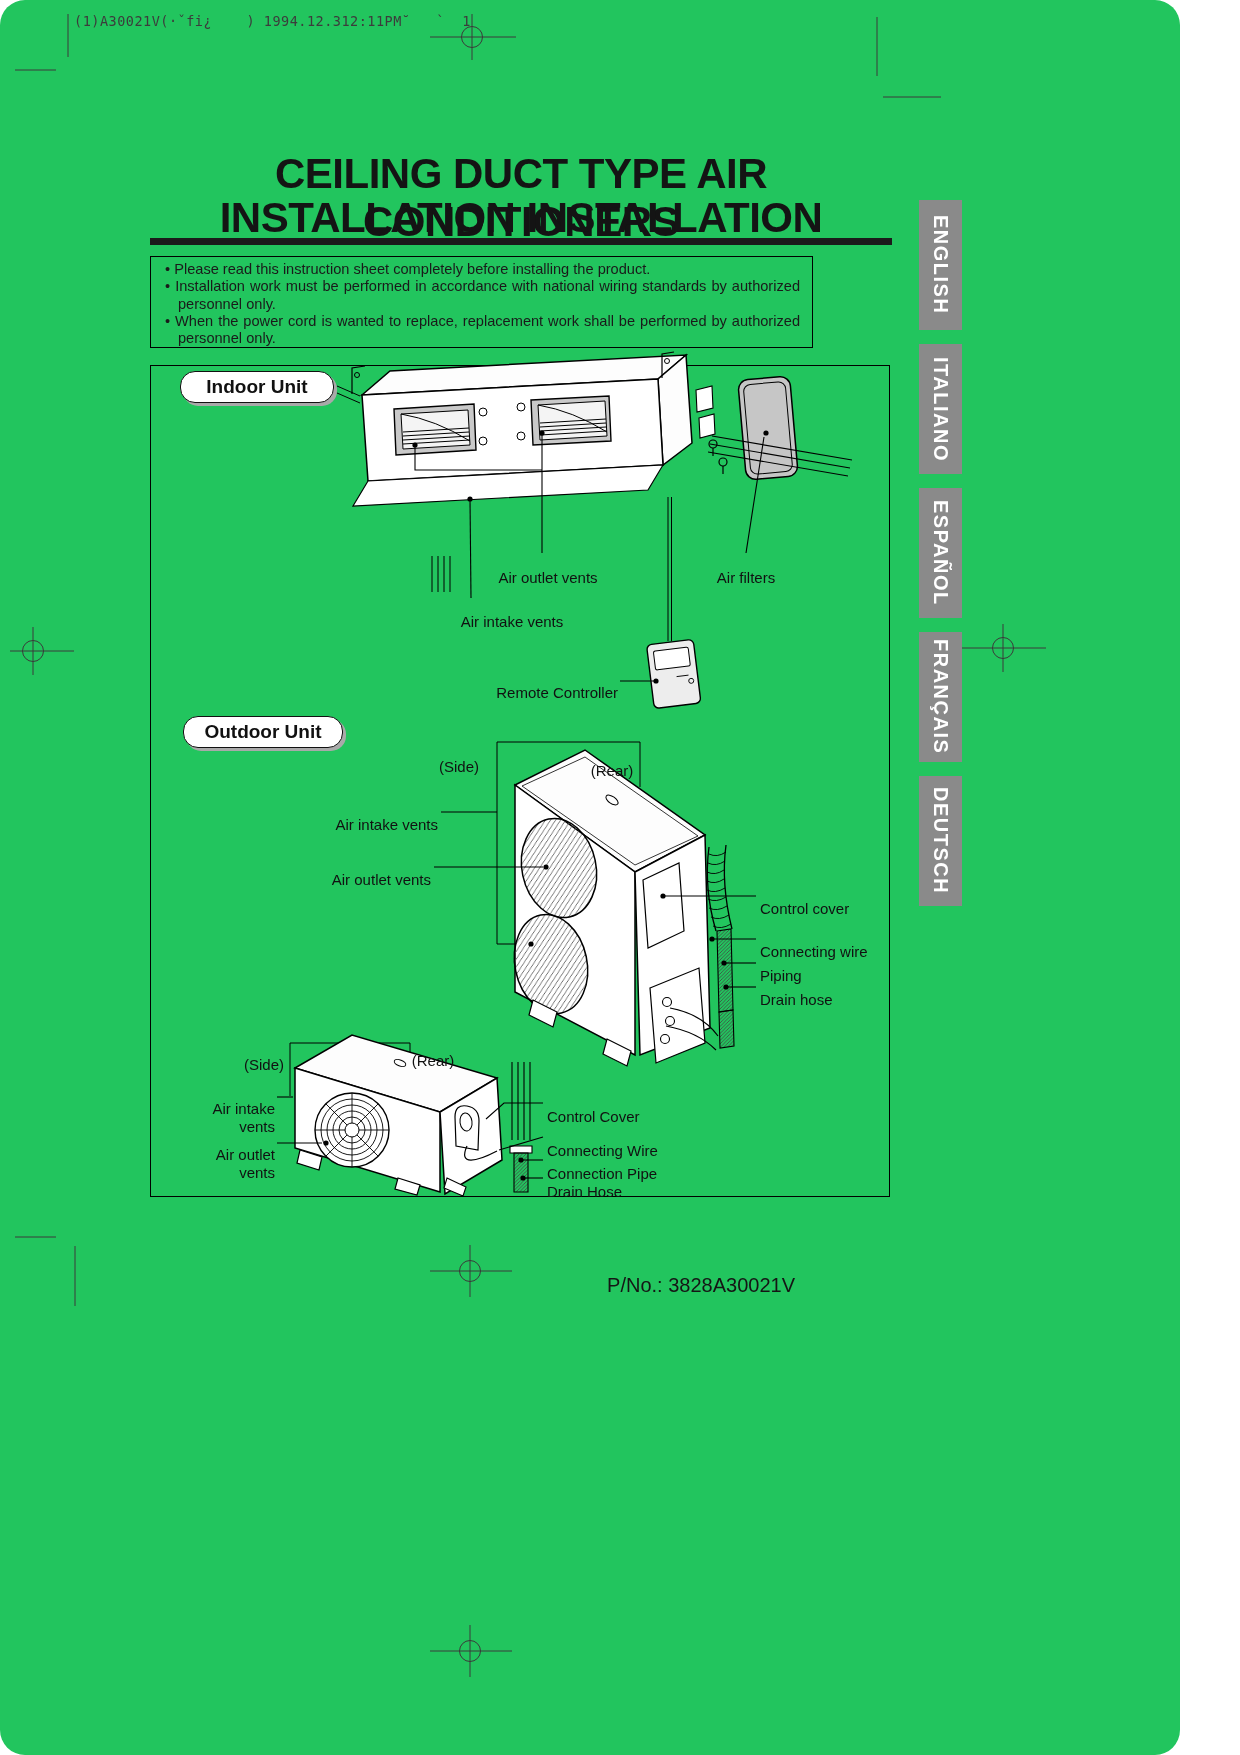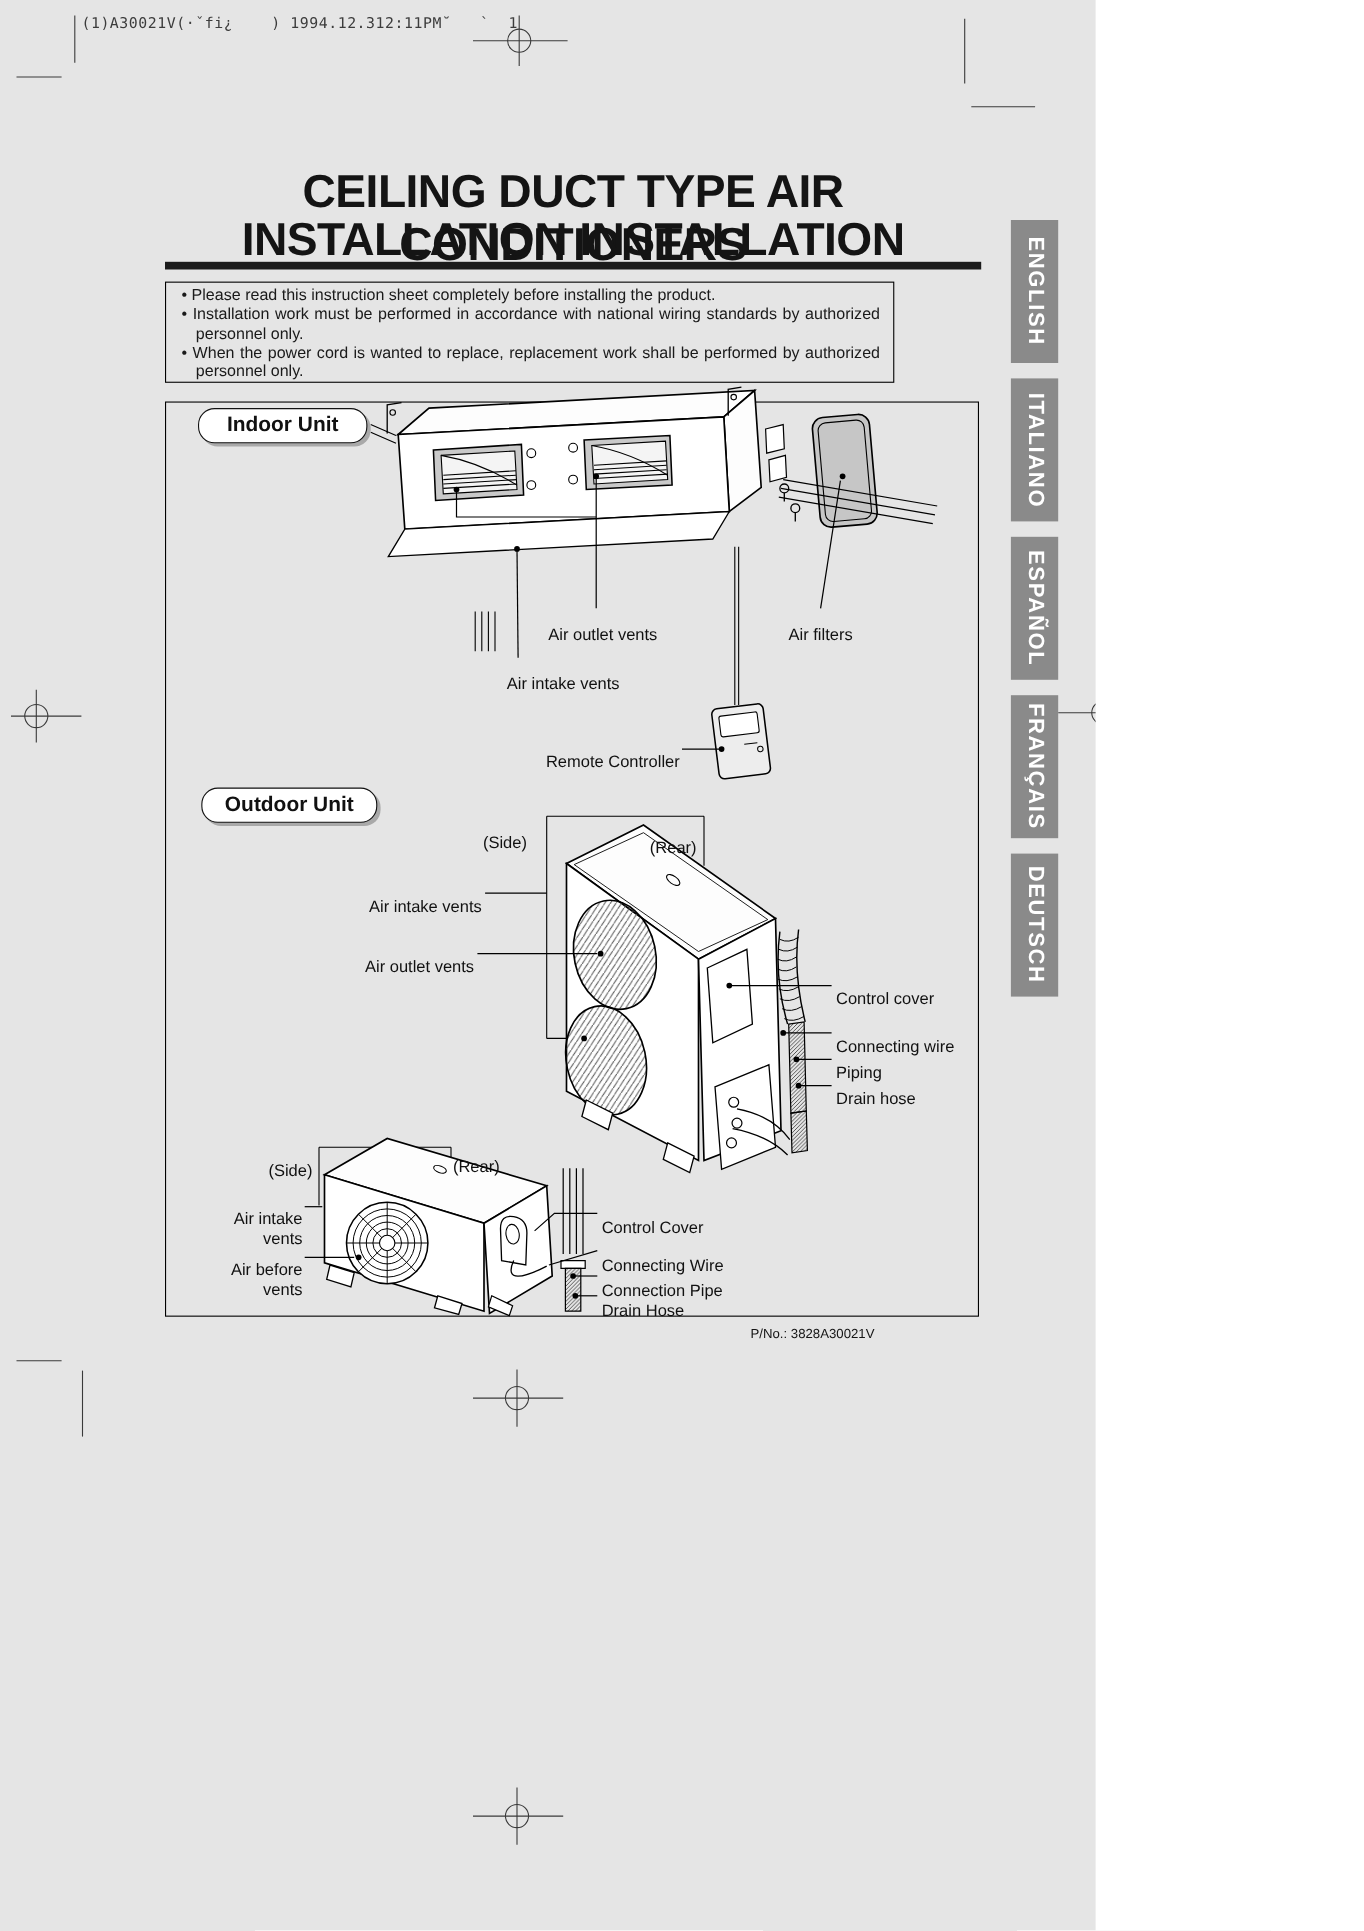--- a/index.html
+++ b/index.html
@@ -1,17 +1,17 @@
 <!DOCTYPE html>
 <html><head>
 <meta charset="utf-8">
 <style>
   html,body{margin:0;padding:0;background:#fff;}
-  .page{position:relative;width:996px;height:1755px;background:#e5e5e5;overflow:hidden;
-        font-family:"Liberation Sans", sans-serif;color:#111;}
+  .page{position:relative;width:1180px;height:1755px;background:#22c55e;overflow:hidden;
+        font-family:"Liberation Sans", sans-serif;color:#111;border-radius:25px;}
   .print-header{position:absolute;left:74px;top:13px;font-family:"DejaVu Sans Mono",monospace;
         font-size:13.5px;color:#3c3c3c;white-space:pre;letter-spacing:.5px;}
   .title-line{position:absolute;left:150px;width:742px;text-align:center;font-weight:bold;
         font-size:42px;letter-spacing:-.5px;color:#141414;}
   .title-rule{position:absolute;left:150px;top:238px;width:742px;height:6.5px;background:#1b1b1b;}
   .notice-box{position:absolute;left:150px;top:256px;width:663px;height:92px;border:1.6px solid #000;
         box-sizing:border-box;padding:4px 12px 16px 14px;}
   .notice-item{font-size:14.6px;line-height:1.19;color:#1a1a1a;padding-left:13px;text-indent:-13px;}
   .notice-item::before{content:"• ";}
   .notice-item.just{text-align:justify;}
@@ -20,21 +20,21 @@
   .pill{position:absolute;background:#fff;border:1.7px solid #111;border-radius:15px;
         box-shadow:3px 3px 0 #a9a9a9;display:flex;align-items:center;justify-content:center;
         font-weight:bold;font-size:19px;color:#111;}
   .art{position:absolute;left:0;top:0;pointer-events:none;}
   .lbl{position:absolute;font-size:15px;color:#111;line-height:1.22;margin-top:12px;}
   .lbl.c{text-align:center;} .lbl.r{text-align:right;} .lbl.pre{white-space:pre-line;}
   .lang-tab{position:absolute;left:919px;width:43px;height:130px;background:#8a8a8a;
         display:flex;align-items:center;justify-content:center;}
   .lang-tab span{writing-mode:vertical-rl;text-orientation:mixed;color:#fff;font-weight:bold;
         font-size:20px;letter-spacing:1.5px;}
-  .pno{position:absolute;left:600px;top:1205px;width:195px;text-align:right;font-size:12px;color:#151515;}
+  .pno{position:absolute;left:600px;top:1274px;width:195px;text-align:right;font-size:20px;color:#151515;}
 </style>
 </head>
 <body>
 
 <div class="page">
 
   <div class="print-header">(1)A30021V(·ˇfi¿    ) 1994.12.312:11PM˘   `  1</div>
 
   <div class="title-line" style="top:150px;">CEILING DUCT TYPE AIR CONDITIONERS</div>
   <div class="title-line" style="top:194px;">INSTALLATION INSTALLATION</div>
@@ -245,21 +245,21 @@
   <div class="lbl r" style="left:311px;top:859px;width:120px;">Air outlet vents</div>
   <div class="lbl" style="left:760px;top:888px;width:130px;">Control cover</div>
   <div class="lbl" style="left:760px;top:931px;width:140px;">Connecting wire</div>
   <div class="lbl" style="left:760px;top:955px;width:90px;">Piping</div>
   <div class="lbl" style="left:760px;top:979px;width:110px;">Drain hose</div>
 
   <div class="lbl c" style="left:238px;top:1044px;width:52px;">(Side)</div>
   <div class="lbl c" style="left:406px;top:1040px;width:54px;">(Rear)</div>
   <div class="lbl r pre" style="left:185px;top:1088px;width:90px;">Air intake
 vents</div>
-  <div class="lbl r pre" style="left:185px;top:1134px;width:90px;">Air before
+  <div class="lbl r pre" style="left:185px;top:1134px;width:90px;">Air outlet
 vents</div>
   <div class="lbl" style="left:547px;top:1096px;width:130px;">Control Cover</div>
   <div class="lbl" style="left:547px;top:1130px;width:140px;">Connecting Wire</div>
   <div class="lbl" style="left:547px;top:1153px;width:140px;">Connection Pipe</div>
   <div class="lbl" style="left:547px;top:1171px;width:110px;">Drain Hose</div>
 
   <div>
     <div class="lang-tab" style="top:200px;">
         <span>ENGLISH</span>
       </div>

